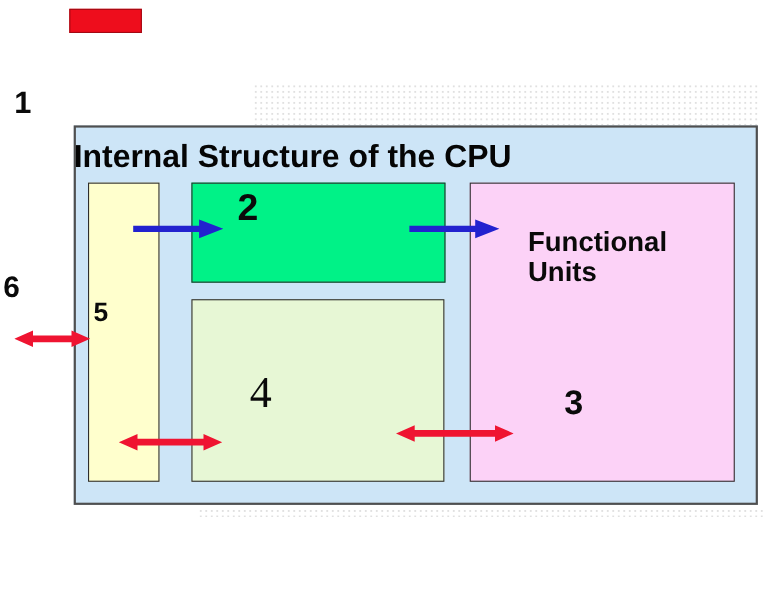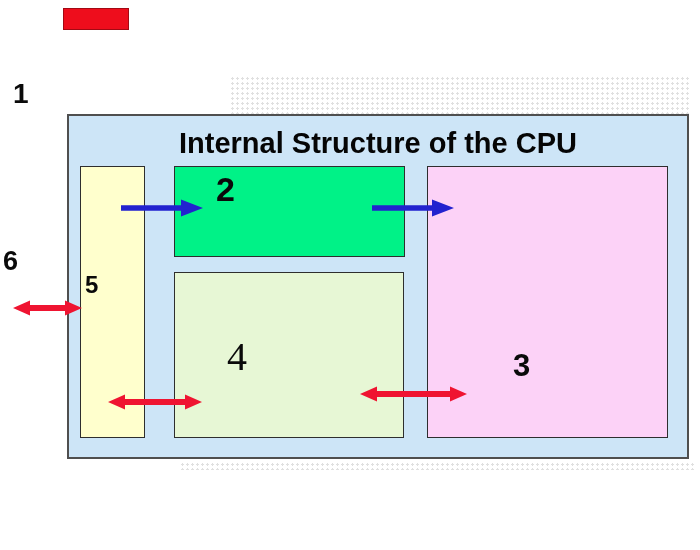--- a/index.html
+++ b/index.html
@@ -14,21 +14,21 @@
   .dots{
     background-image:radial-gradient(#e0e0e0 1px, rgba(255,255,255,0) 1.2px);
     background-size:5px 5px;
   }
   
   .container-box{
     left:67px;top:114px;width:622px;height:345px;
     background:#cde5f7;border:2px solid #4f4f4f;box-sizing:border-box;
   }
   .title{
-    left:67px;top:128px;width:622px;text-align:center;
+    left:67px;top:128px;width:622px;text-align:left;
     font-size:29px;font-weight:bold;line-height:1.1;color:#050505;
   }
   .inner-box{box-sizing:border-box;border:1.5px solid #2e2e2e;}
   .left-tall-box{left:80px;top:166px;width:65px;height:272px;background:#ffffcd;}
   .top-green-box{left:174px;top:166px;width:231px;height:91px;background:#00f287;}
   .bottom-green-box{left:174px;top:272px;width:230px;height:166px;background:#e7f7d5;}
   .pink-box{left:427px;top:166px;width:241px;height:272px;background:#fcd2f7;}
   .fu-label{
     left:480px;top:207px;width:138px;
     font-size:25px;font-weight:bold;line-height:27px;color:#0a0a0a;
@@ -66,20 +66,21 @@
 
   <div class="abs inner-box left-tall-box"></div>
   <div class="abs inner-box top-green-box"></div>
   <div class="abs inner-box bottom-green-box"></div>
   <div class="abs inner-box pink-box"></div>
 
   <div class="abs num lbl-5">5</div>
   <div class="abs num lbl-2">2</div>
   <div class="abs num lbl-4">4</div>
   <div class="abs num lbl-3">3</div>
+  <div class="abs fu-label">Functional Units</div>
 
   <div class="abs" style="left:121px;top:198px;">
     <svg width="82" height="20" viewBox="0 0 82 20">
       <polygon points="0,7.2 60,7.2 60,1.5 82,10 60,18.5 60,12.8 0,12.8" fill="#2222cf"></polygon>
     </svg>
   </div>
   <div class="abs" style="left:372px;top:198px;">
     <svg width="82" height="20" viewBox="0 0 82 20">
       <polygon points="0,7.2 60,7.2 60,1.5 82,10 60,18.5 60,12.8 0,12.8" fill="#2222cf"></polygon>
     </svg>

